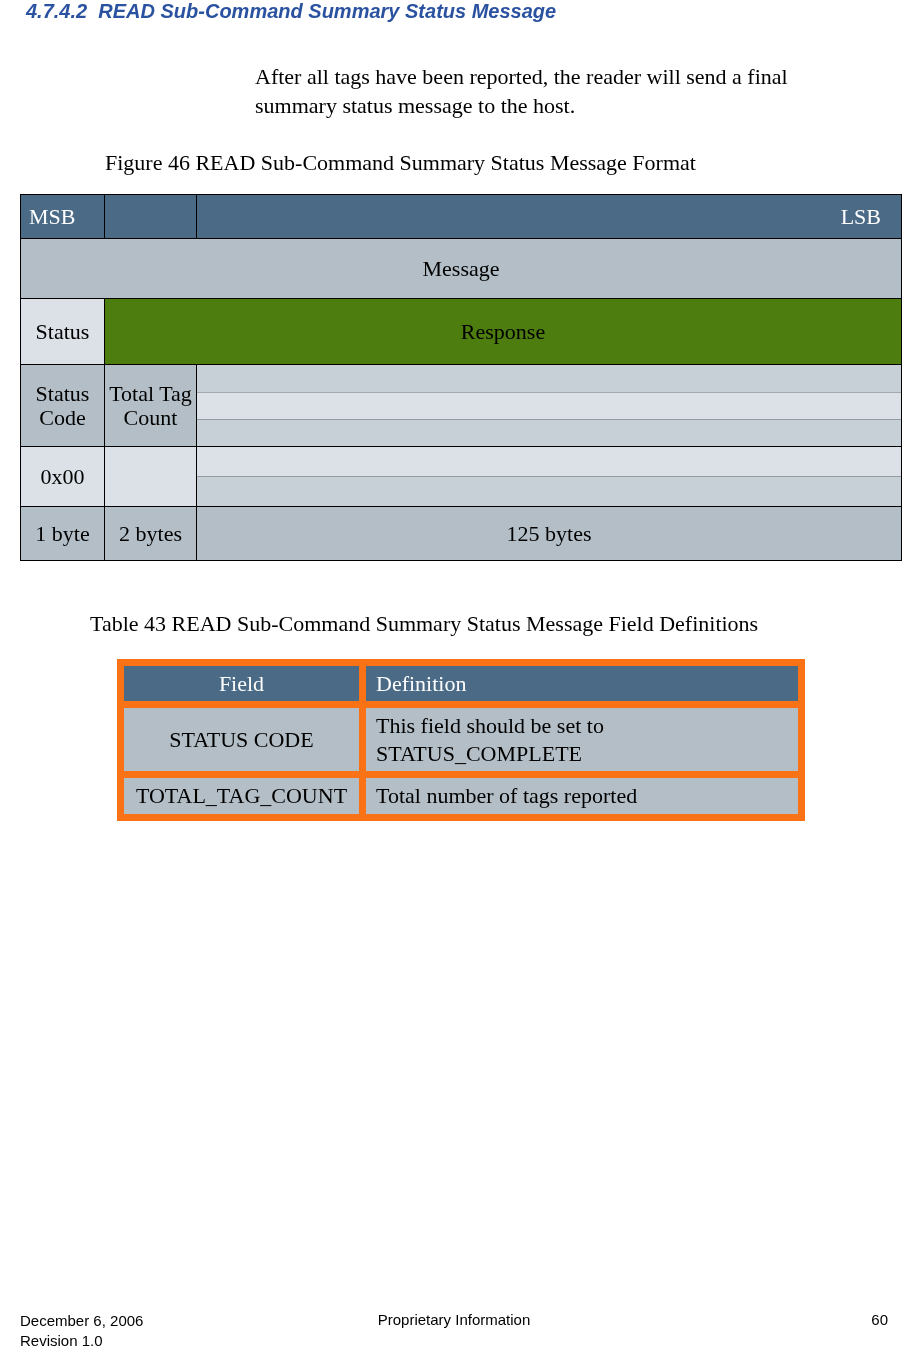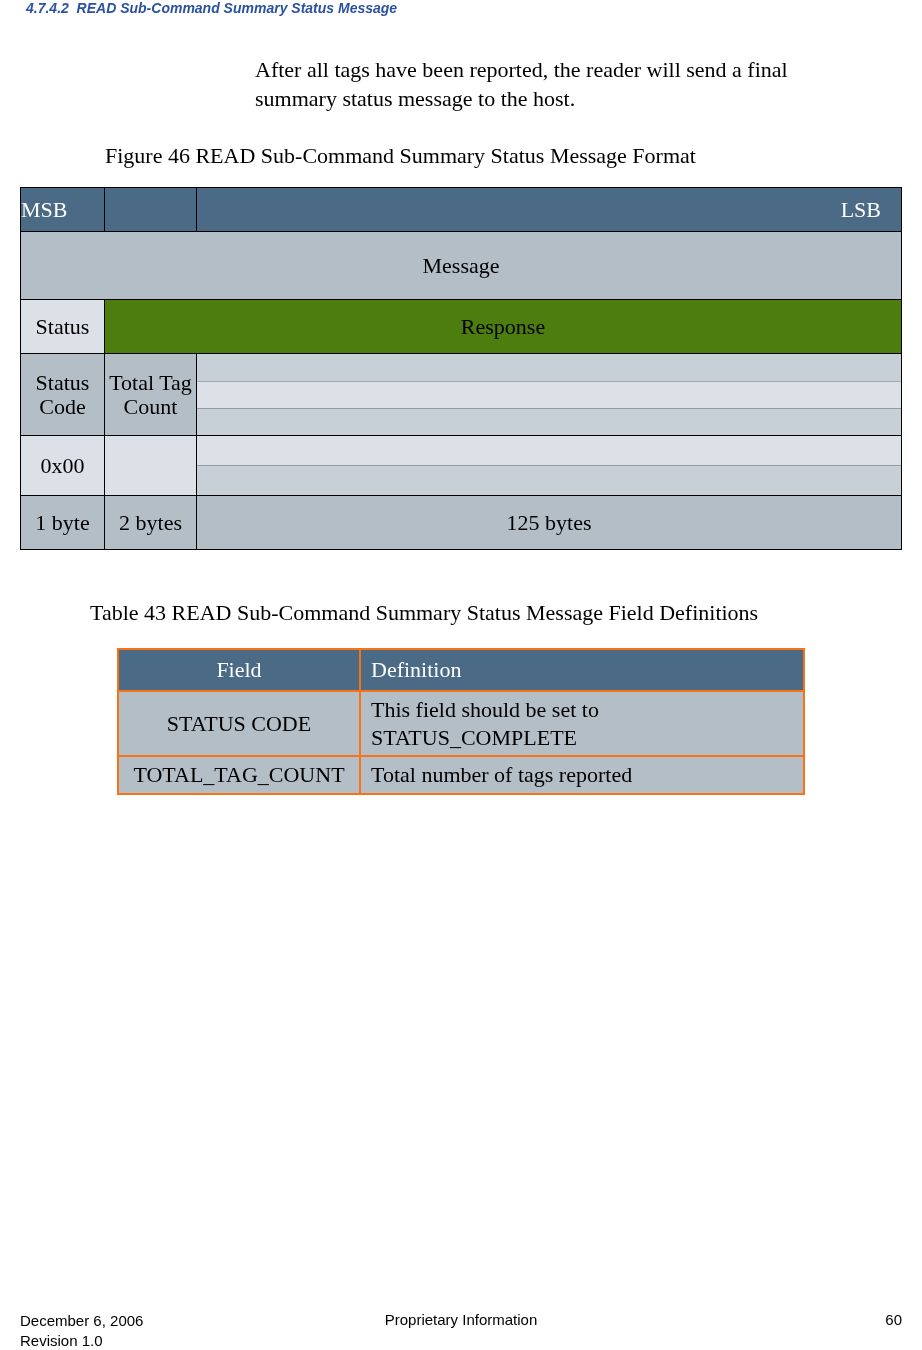--- a/index.html
+++ b/index.html
@@ -15,21 +15,21 @@
     background: #fff;
   }
   .page {
     padding: 0 20px;
   }
   .section-title {
     font-family: Verdana, Geneva, sans-serif;
     font-weight: bold;
     font-style: italic;
     color: #2a52a0;
-    font-size: 14px;
+    font-size: 20px;
     margin: 0 0 40px 0;
     padding-left: 6px;
   }
   .body-text {
     margin-left: 235px;
     margin-right: 40px;
     line-height: 1.3;
     margin-bottom: 30px;
   }
   .figure-caption {
@@ -52,32 +52,32 @@
   }
   table.format td, table.format th {
     border: 1px solid #000;
     padding: 0;
     vertical-align: middle;
     text-align: center;
     font-weight: normal;
   }
   .hdr-dark { background: #4a6a86; color: #fff; }
   .hdr-row { height: 44px; }
-  .hdr-row .msb { text-align: left; padding-left: 0; }
+  .hdr-row .msb { text-align: left; padding-left: 8px; }
   .hdr-row .lsb { text-align: right; padding-right: 20px; }
   .hdr-row td { border-left: none; border-right: none; }
   .hdr-row td:first-child { border-left: 1px solid #000; }
   .hdr-row td:last-child  { border-right: 1px solid #000; }
 
   .lt { background: #b3bec6; }
   .vlt { background: #dbe1e6; }
   .wh  { background: #4d7c0f; }
 
-  .msg-row td { height: 68px; }
-  .sr-row td { height: 54px; }
+  .msg-row td { height: 60px; }
+  .sr-row td { height: 66px; }
   .names-row td { height: 82px; line-height: 1.1; }
   .val-row td { height: 60px; }
   .size-row td { height: 54px; }
 
   .col-status { width: 84px; }
   .col-tag    { width: 92px; }
 
   
   .striped {
     padding: 0;
@@ -97,36 +97,36 @@
   .stripe-a { background: #c7d0d7; }
   .stripe-b { background: #dbe1e6; }
 
   
   table.defs {
     border-collapse: collapse;
     margin: 0 auto;
     width: 688px;
   }
   table.defs th, table.defs td {
-    border: 2px solid #f97316;
+    border: 7px solid #f97316;
     padding: 4px 10px;
     font-weight: normal;
     vertical-align: middle;
   }
   table.defs thead th { background: #4a6a86; color: #fff; height: 42px; }
   table.defs thead th.f { text-align: center; width: 242px; }
   table.defs thead th.d { text-align: left; }
   table.defs tbody td { background: #b3bec6; }
   table.defs tbody td.f { text-align: center; }
   table.defs tbody td.d { text-align: left; line-height: 1.25; }
 
   
   .footer {
     position: absolute;
-    left: 20px; right: 20px; bottom: 0;
+    left: 20px; right: 34px; bottom: 0;
     font-family: Arial, Helvetica, sans-serif;
     font-size: 15px;
     color: #000;
     display: grid;
     grid-template-columns: 1fr auto 1fr;
     align-items: start;
     margin-top: 46px;
   }
   .footer .left { text-align: left; line-height: 1.3; }
   .footer .center { text-align: center; }

